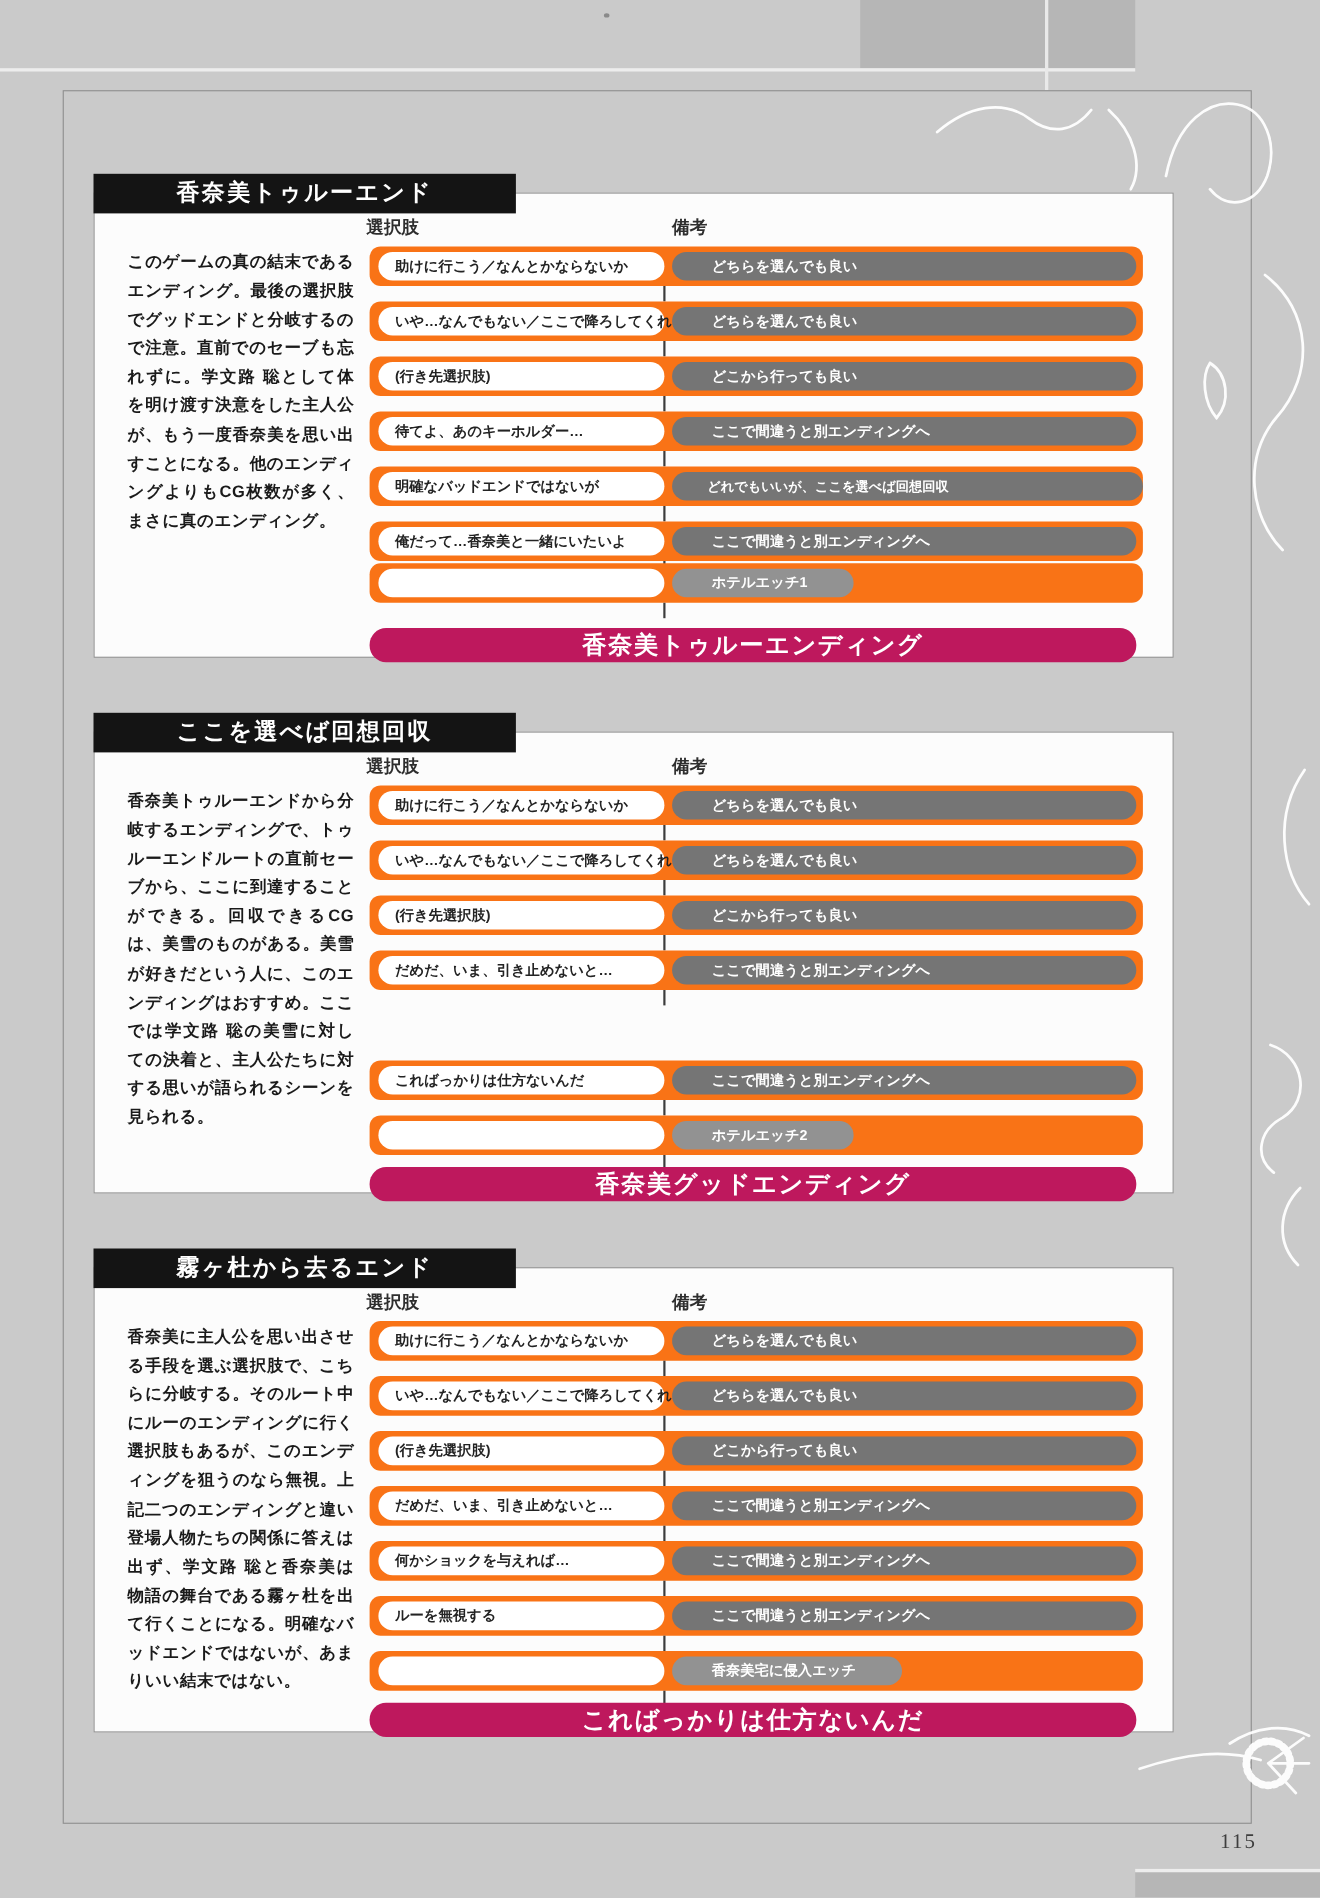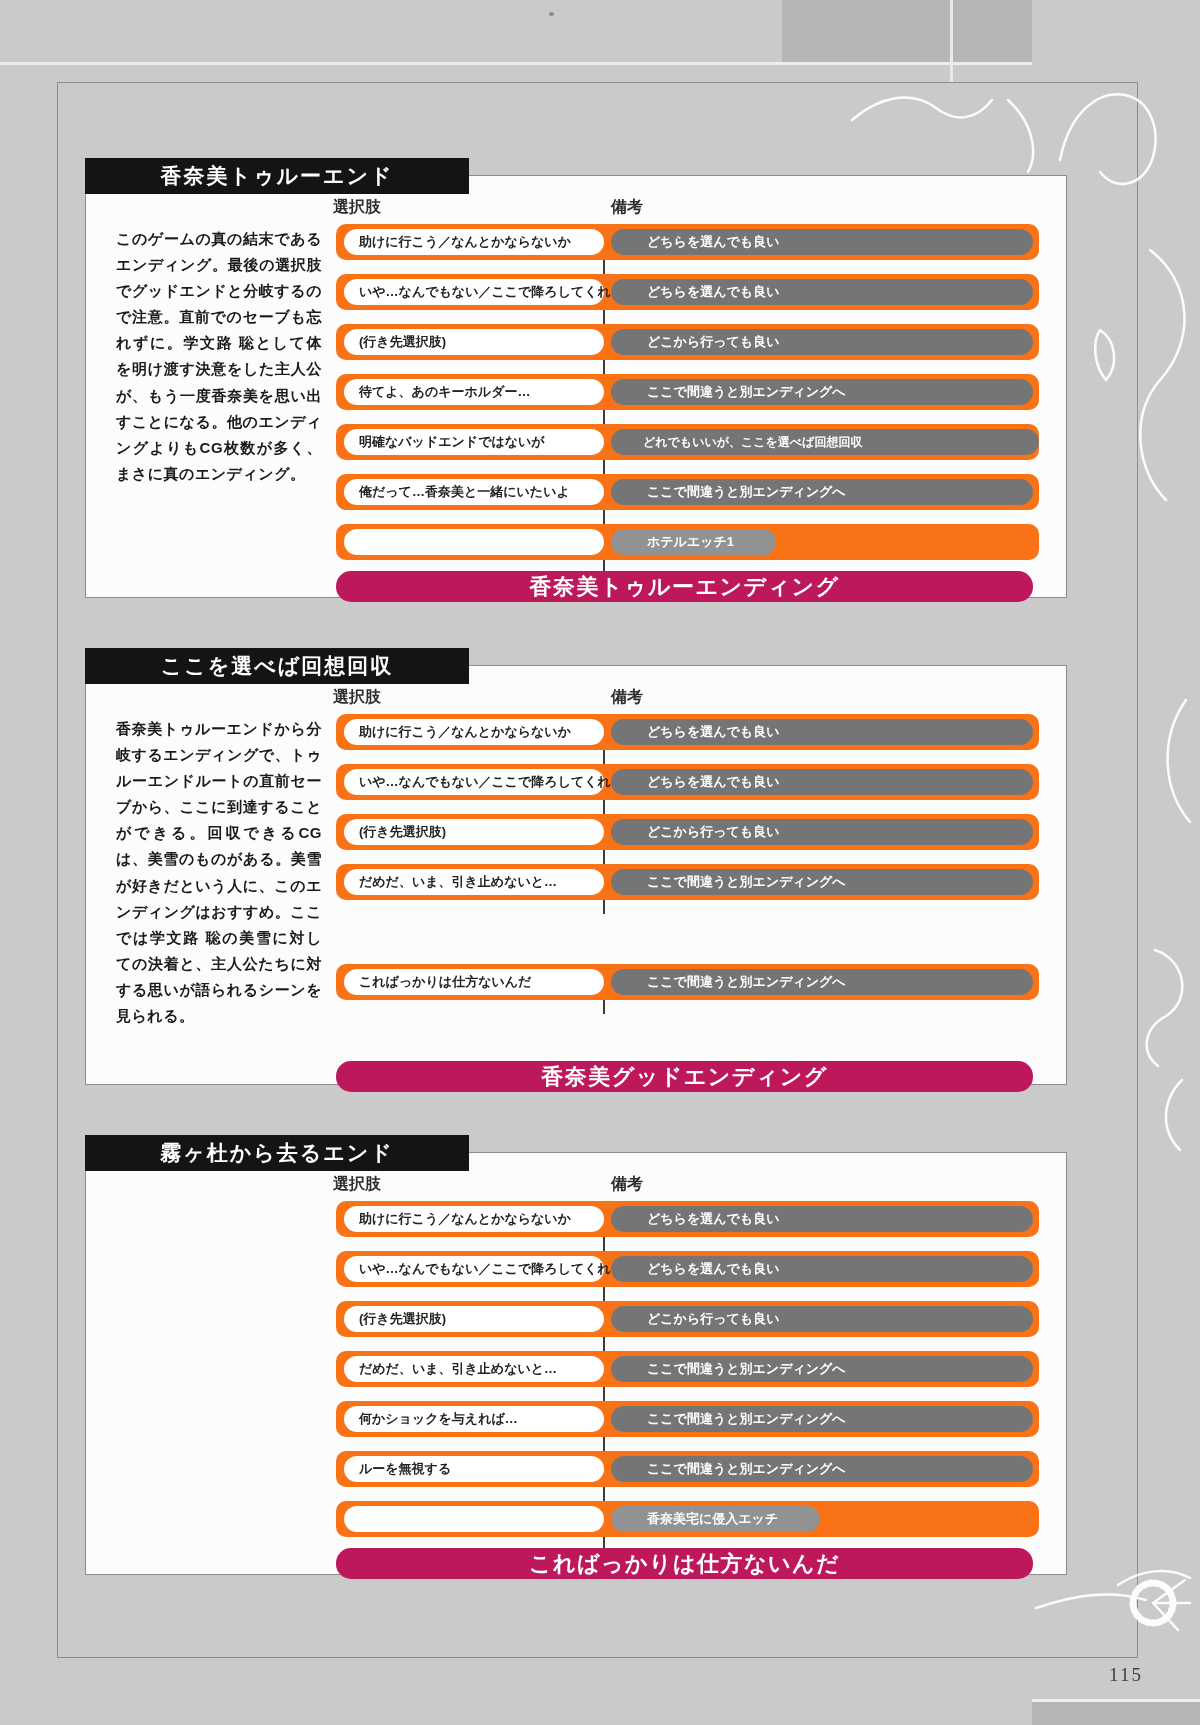--- a/index.html
+++ b/index.html
@@ -130,21 +130,21 @@
     <div class="note-pill wide">どれでもいいが、ここを選べば回想回収</div>
     <div class="connector"></div>
   </div>
 
   <div class="row" style="top: 298px;">
     <div class="choice-pill">俺だって…香奈美と一緒にいたいよ</div>
     <div class="note-pill">ここで間違うと別エンディングへ</div>
     <div class="connector"></div>
   </div>
 
-  <div class="row" style="top: 348px;">
+  <div class="row" style="top: 336px;">
     <div class="choice-pill"></div>
     <div class="note-pill hscene">ホテルエッチ1</div>
     <div class="connector"></div>
   </div>
 </div>
     <div class="ending-bar">香奈美トゥルーエンディング</div>
   </section>
 
   <section class="panel panel2">
     <h2 class="sec-title">ここを選べば回想回収</h2>
@@ -176,26 +176,32 @@
     <div class="connector"></div>
   </div>
 
 
   <div class="row" style="top: 298px;">
     <div class="choice-pill">こればっかりは仕方ないんだ</div>
     <div class="note-pill">ここで間違うと別エンディングへ</div>
     <div class="connector"></div>
   </div>
 
+  <div class="row" style="top: 348px;">
+    <div class="choice-pill"></div>
+    <div class="note-pill hscene">ホテルエッチ2</div>
+    <div class="connector"></div>
+  </div>
 </div>
     <div class="ending-bar">香奈美グッドエンディング</div>
   </section>
 
   <section class="panel panel3">
     <h2 class="sec-title">霧ヶ杜から去るエンド</h2>
+    <p class="desc">香奈美に主人公を思い出させる手段を選ぶ選択肢で、こちらに分岐する。そのルート中にルーのエンディングに行く選択肢もあるが、このエンディングを狙うのなら無視。上記二つのエンディングと違い登場人物たちの関係に答えは出ず、学文路 聡と香奈美は物語の舞台である霧ヶ杜を出て行くことになる。明確なバッドエンドではないが、あまりいい結末ではない。</p>
     <div class="col-label choice-label">選択肢</div>
     <div class="col-label note-label">備考</div>
     <div class="rows">
   <div class="row" style="top: 48px;">
     <div class="choice-pill">助けに行こう／なんとかならないか</div>
     <div class="note-pill">どちらを選んでも良い</div>
     <div class="connector"></div>
   </div>
 
   <div class="row" style="top: 98px;">

